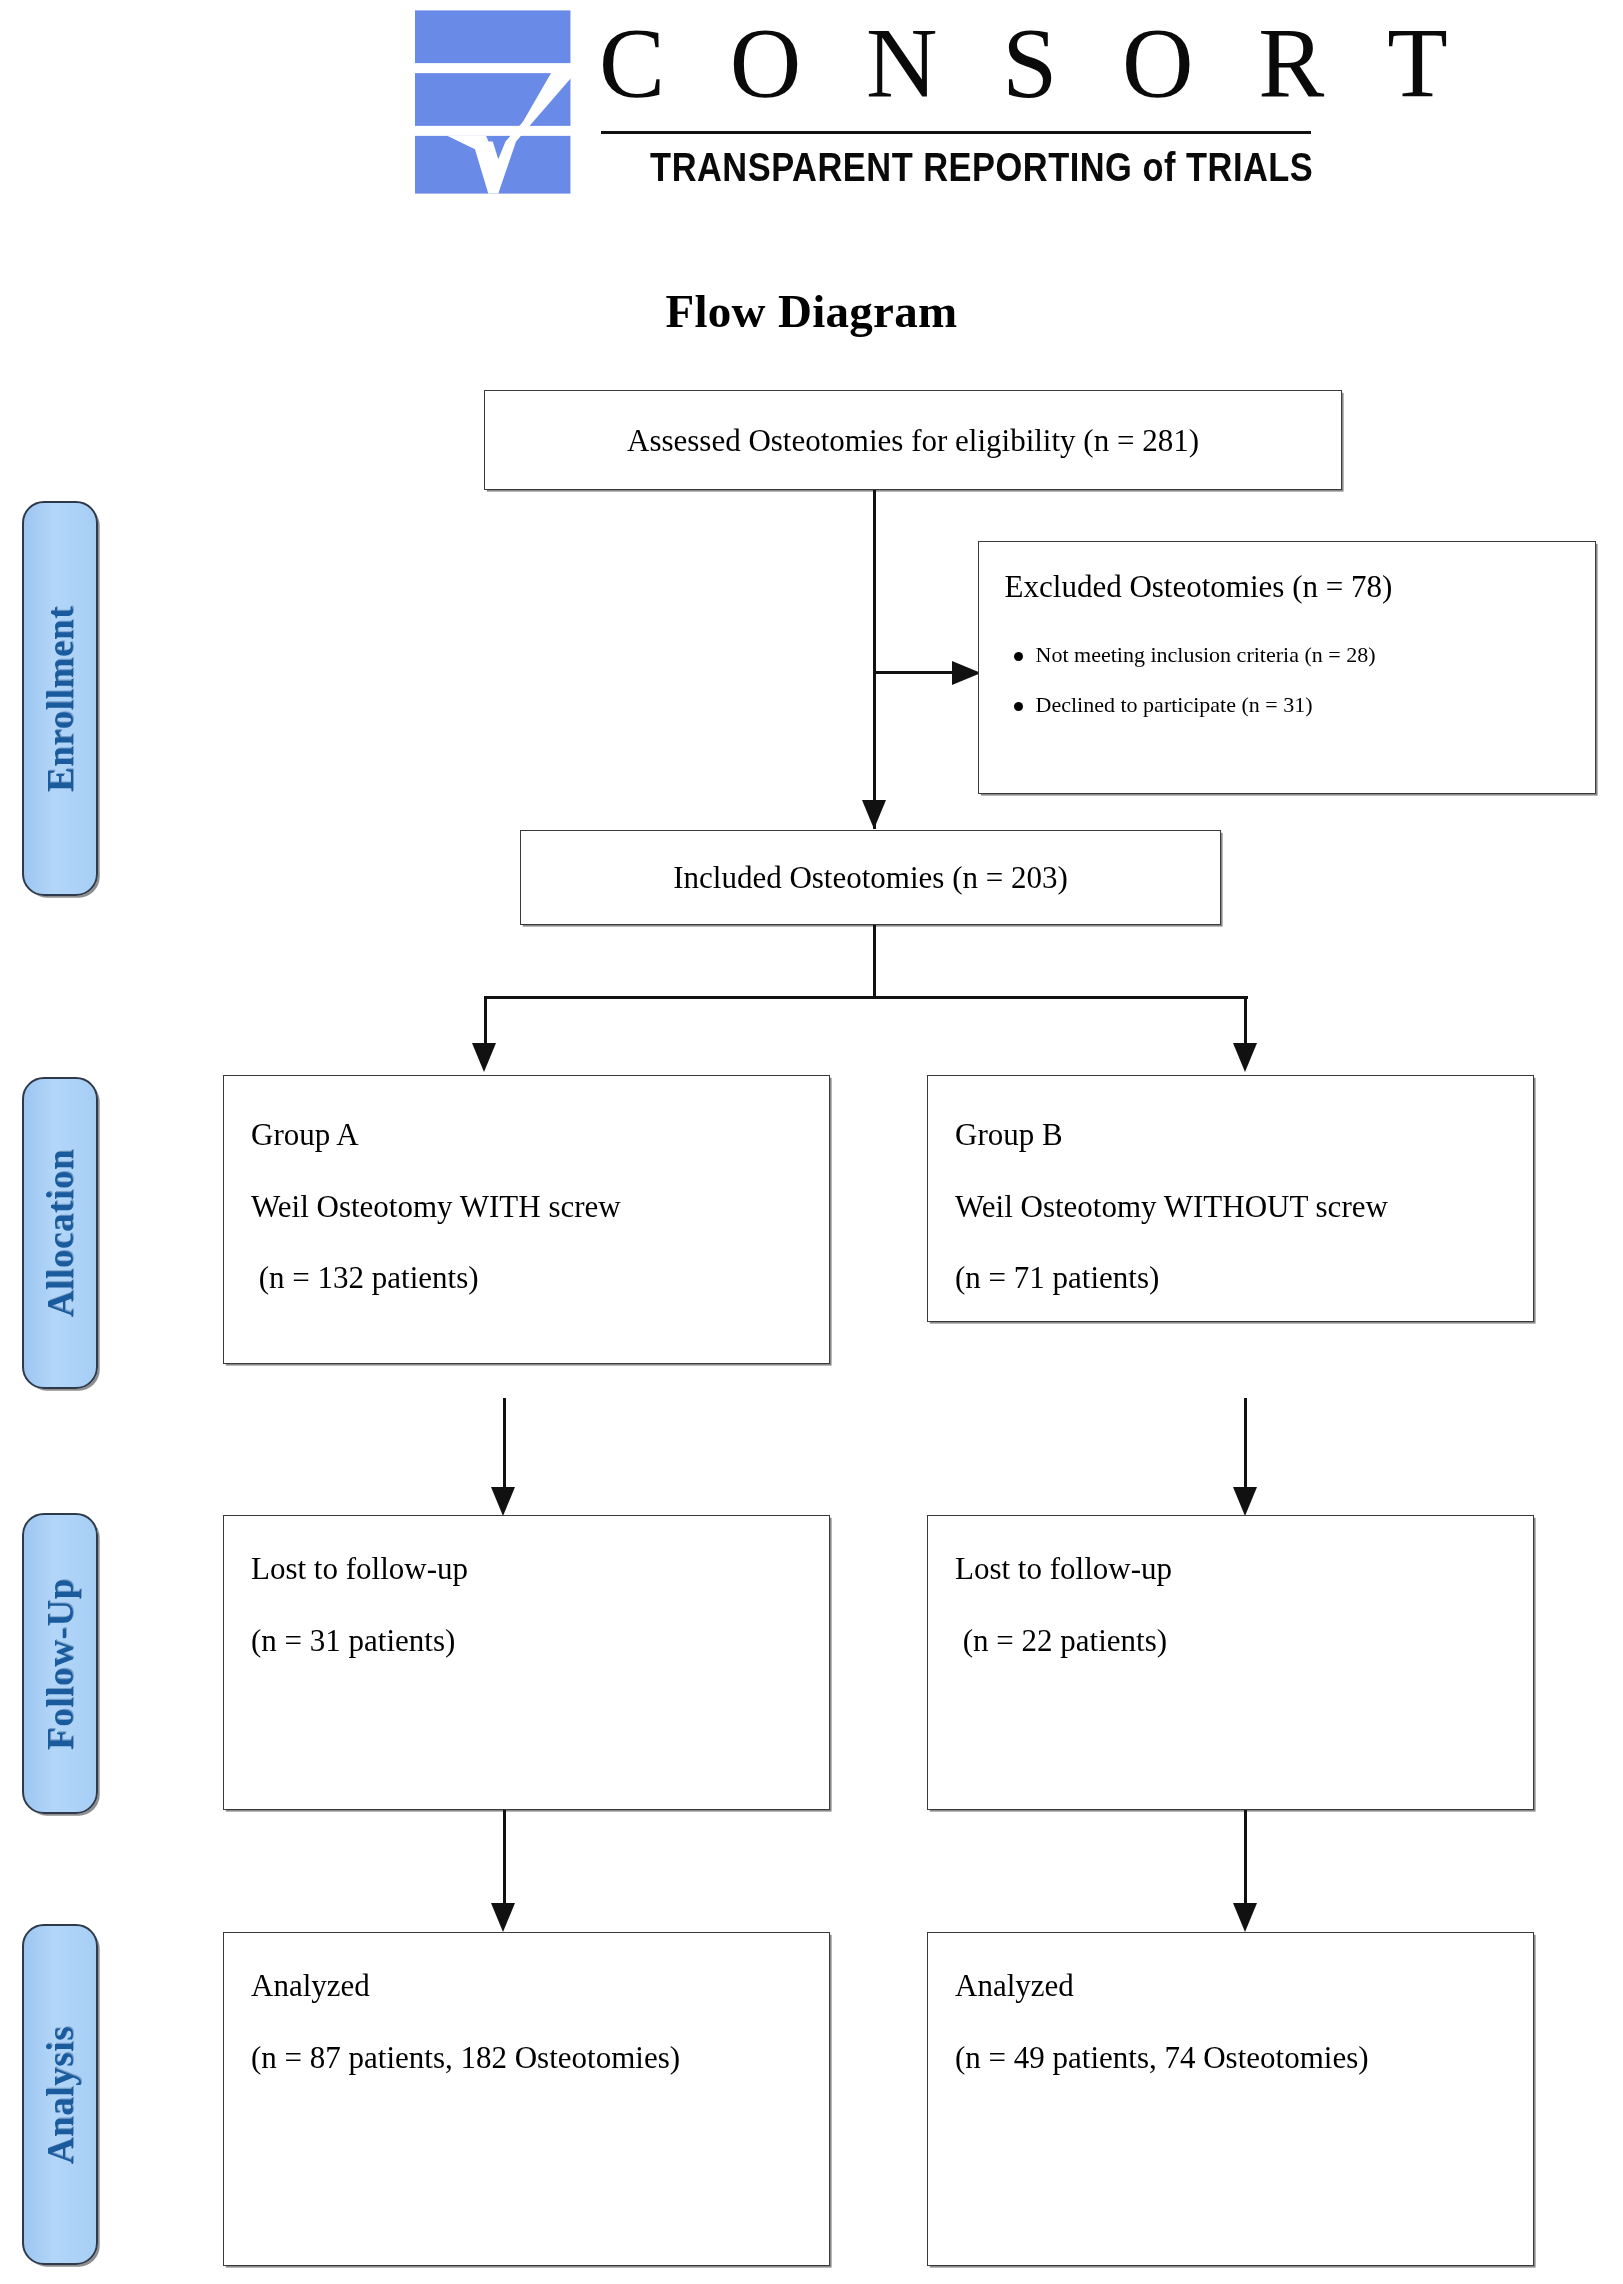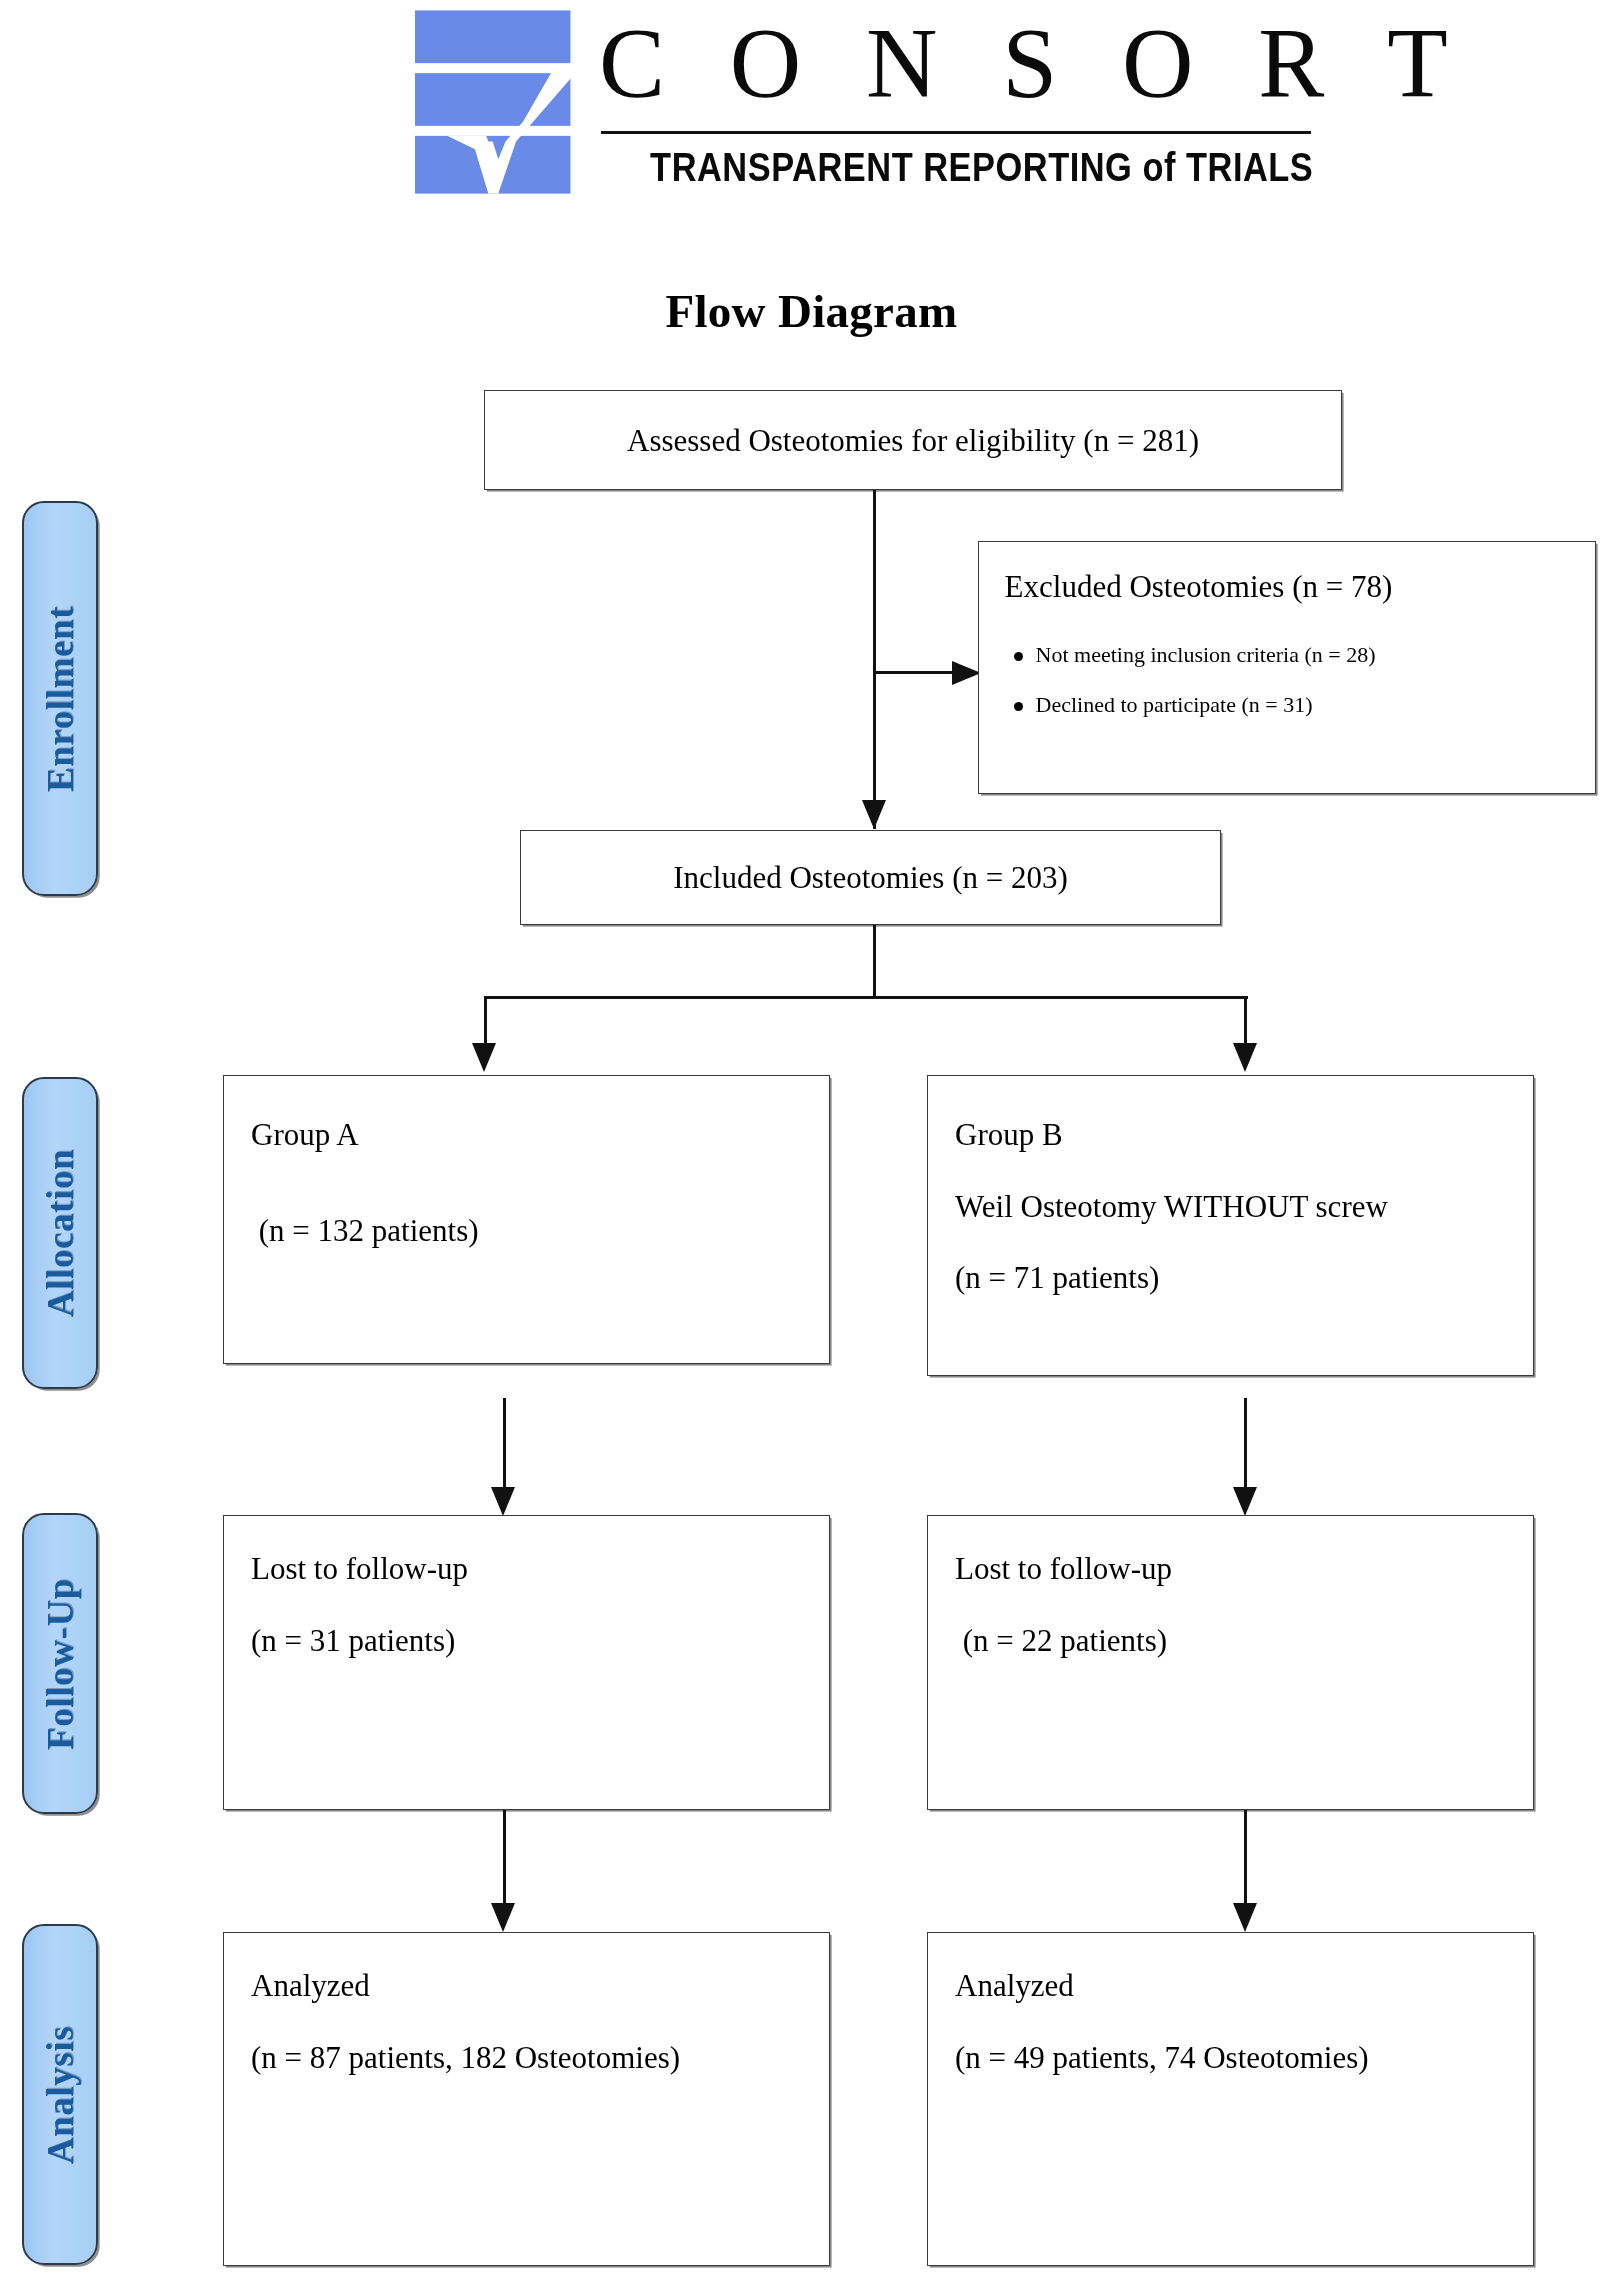--- a/index.html
+++ b/index.html
@@ -268,26 +268,27 @@
   <div class="hline" style="left:484px; top:996px; width:764px;"></div>
   <div class="vline" style="left:484px; top:996px; height:51px;"></div>
   <div class="arrow-down" style="left:472px; top:1043px;"></div>
   <div class="vline" style="left:1244px; top:996px; height:51px;"></div>
   <div class="arrow-down" style="left:1233px; top:1043px;"></div>
 
   <div class="fbox" style="left:223px; top:1075px; width:607px; height:289px;">
     <div class="fbox-inner" style="padding:35px 27px;">
       <span class="line">Group A</span>
       <span class="gap"></span>
+      <span class="line">Weil Osteotomy WITH screw</span>
       <span class="gap"></span>
       <span class="line"> (n = 132 patients)</span>
     </div>
   </div>
 
-  <div class="fbox" style="left:927px; top:1075px; width:607px; height:301px;">
+  <div class="fbox" style="left:927px; top:1075px; width:607px; height:247px;">
     <div class="fbox-inner" style="padding:35px 27px;">
       <span class="line">Group B</span>
       <span class="gap"></span>
       <span class="line">Weil Osteotomy WITHOUT screw</span>
       <span class="gap"></span>
       <span class="line">(n = 71 patients)</span>
     </div>
   </div>
 
   <div class="vline" style="left:503px; top:1398px; height:95px;"></div>

